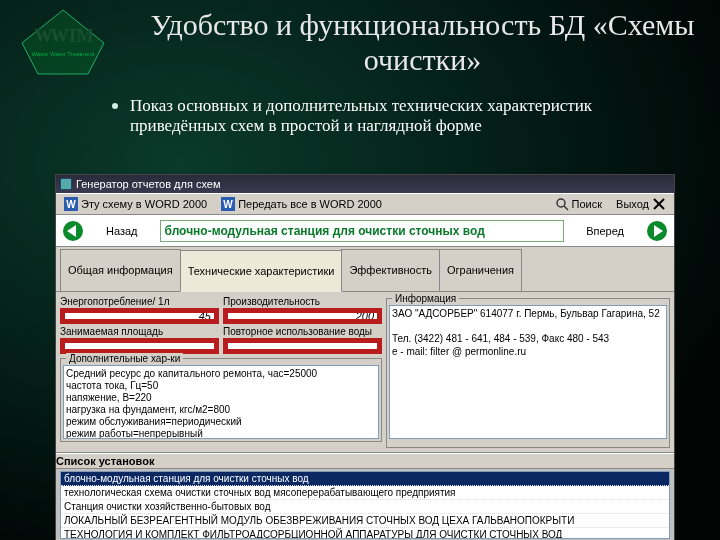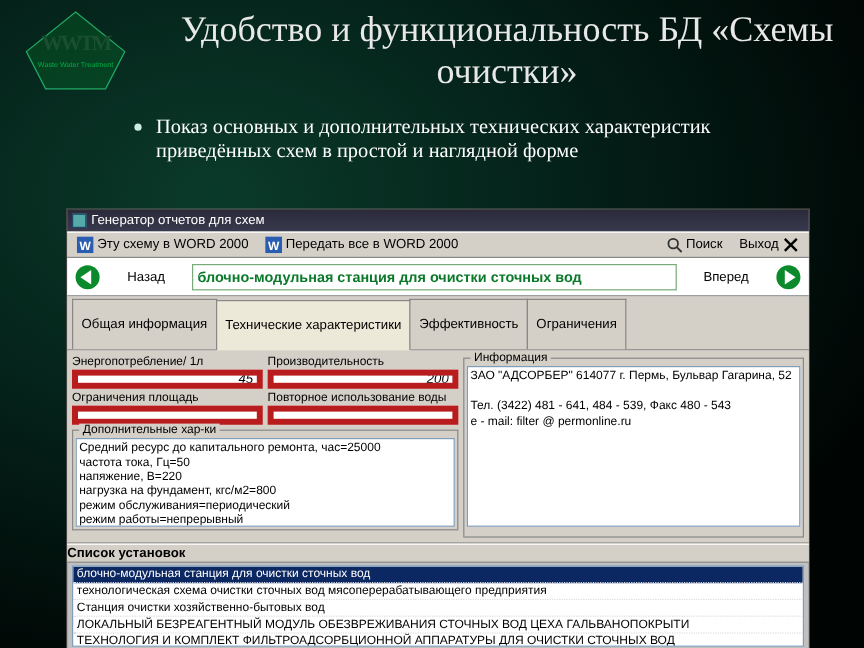--- a/index.html
+++ b/index.html
@@ -258,21 +258,21 @@
             <span class="lbl">Энергопотребление/ 1л</span>
             <input class="inp" value="45" style="">
           </div>
           <div class="fld">
             <span class="lbl">Производительность</span>
             <input class="inp" value="200" style="">
           </div>
         </div>
         <div class="row2">
           <div class="fld">
-            <span class="lbl">Ограничения площадь</span>
+            <span class="lbl">Занимаемая площадь</span>
             <input class="inp left" value="" style="">
           </div>
           <div class="fld">
             <span class="lbl">Повторное использование воды</span>
             <input class="inp left" value="" style="">
           </div>
         </div>
         <div class="group">
           <span class="glabel">Дополнительные хар-ки</span>
           <div class="gbody">

